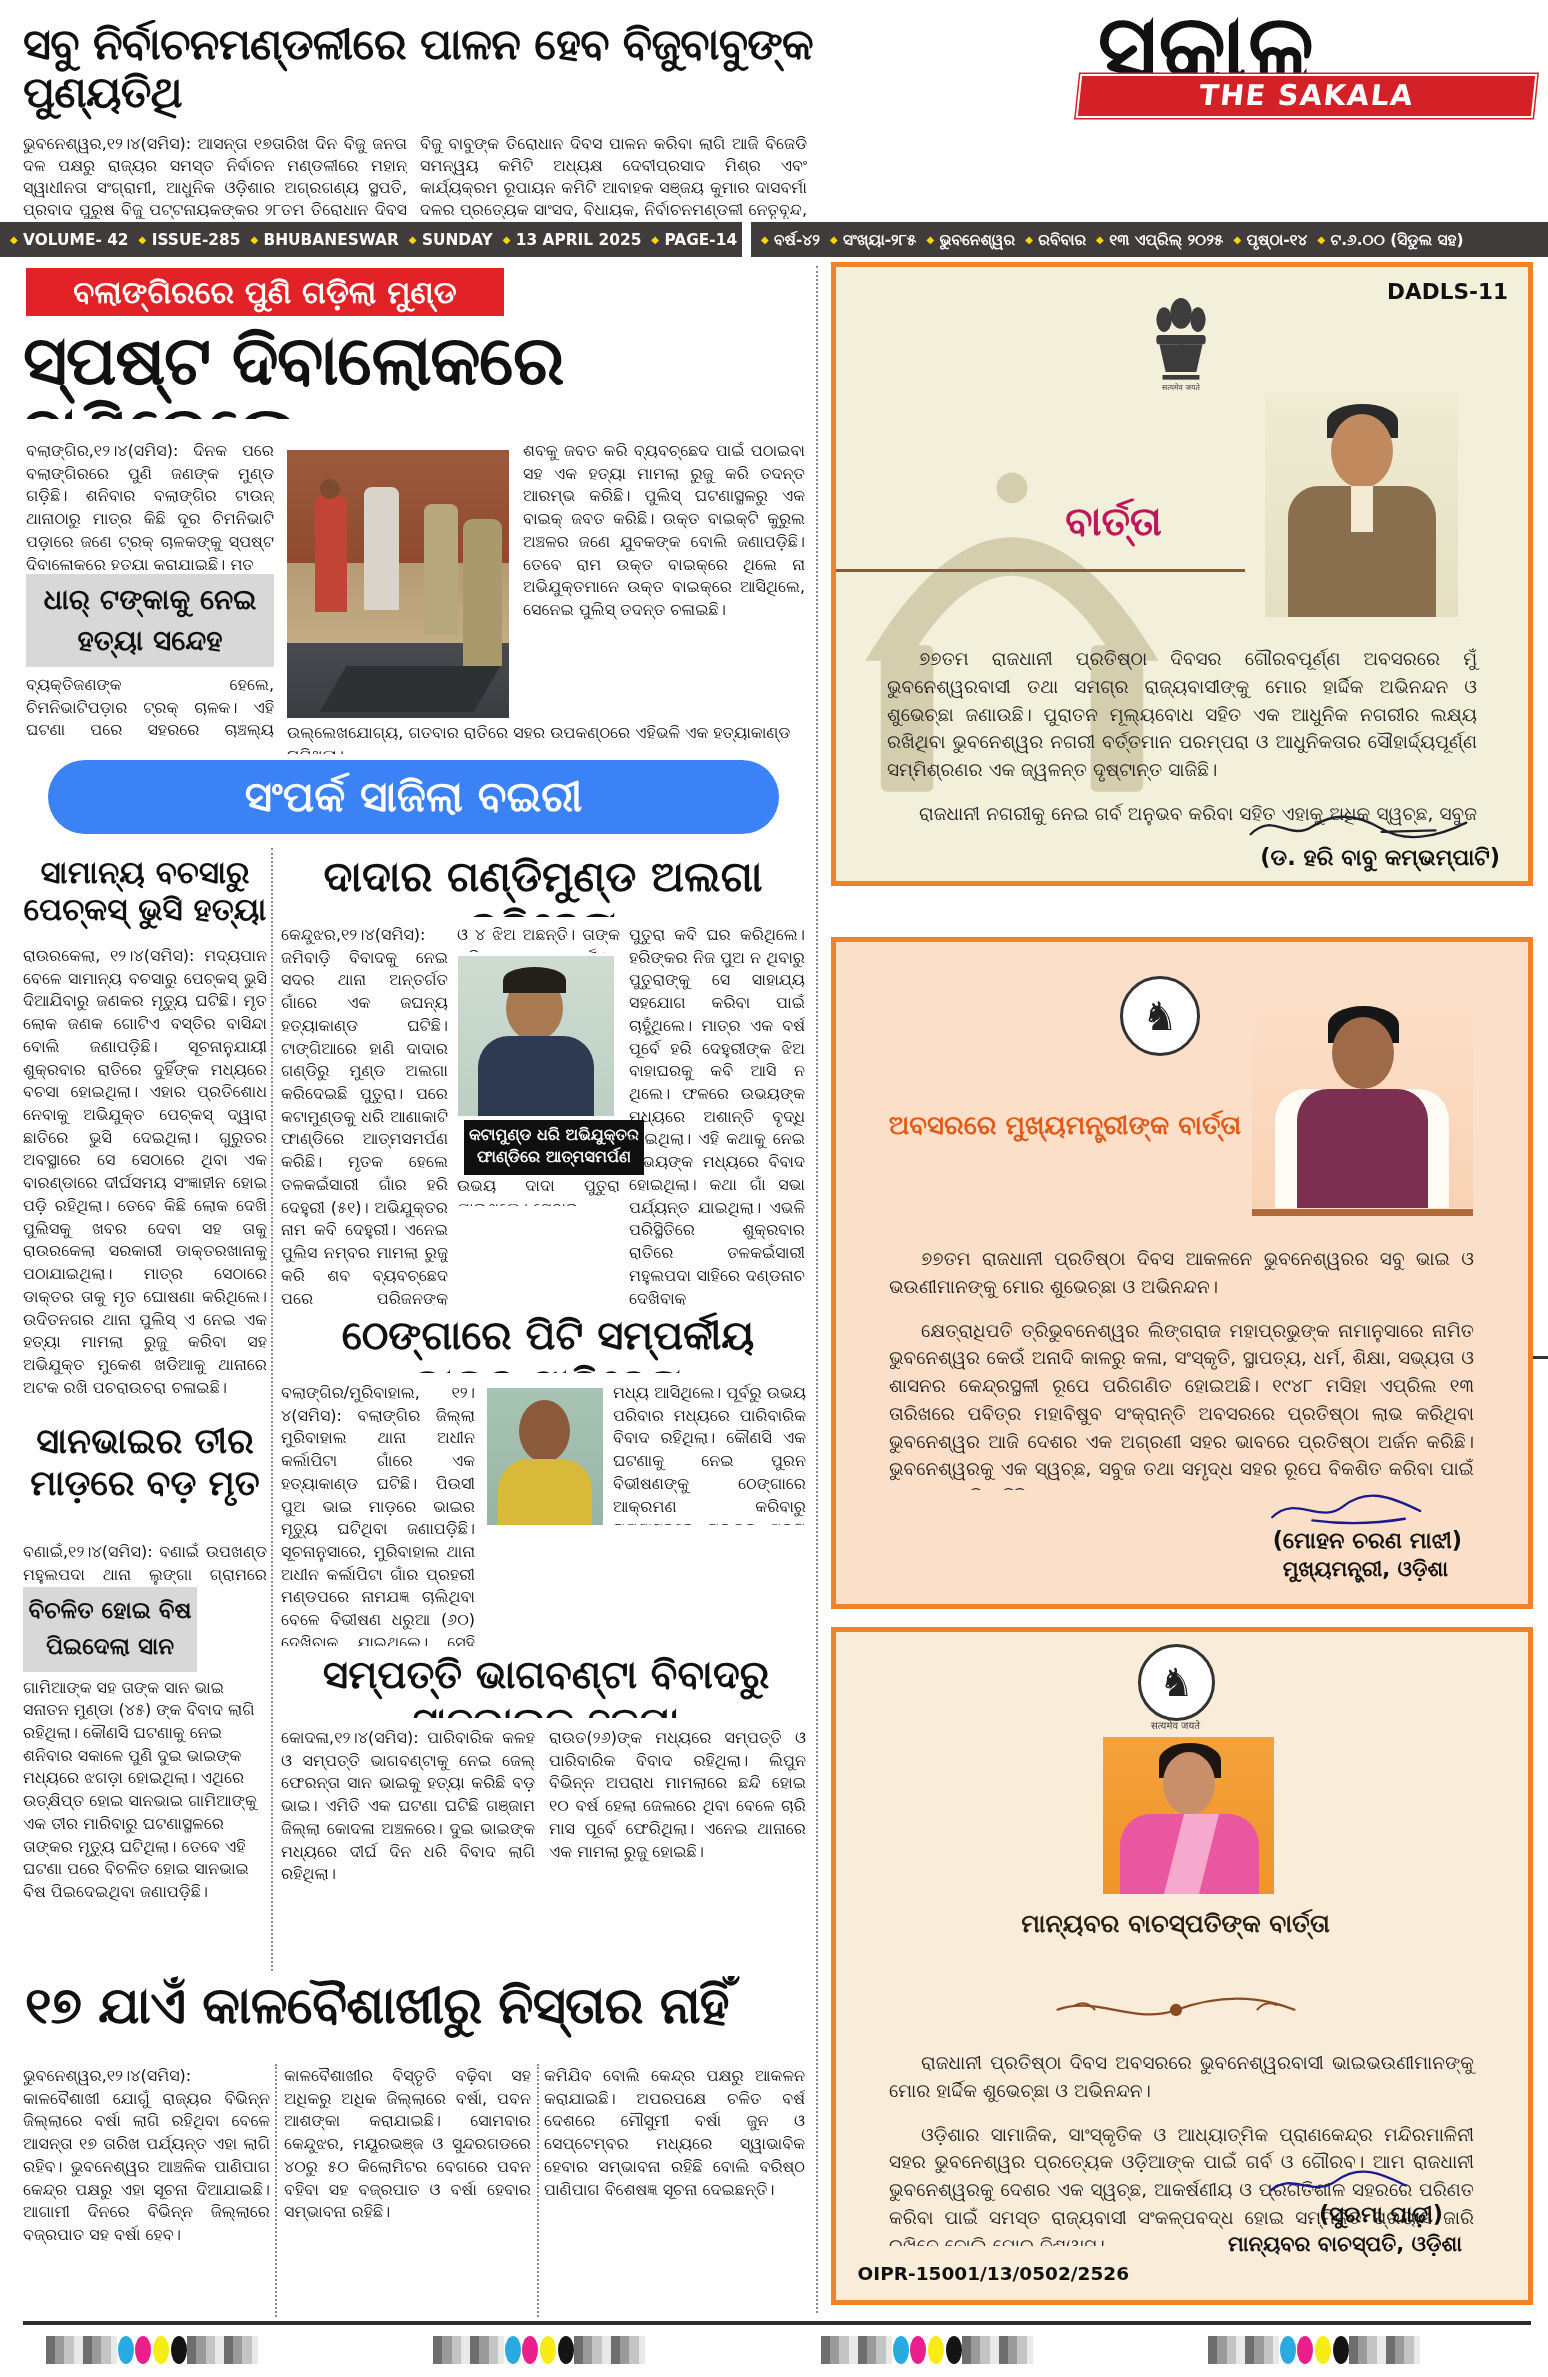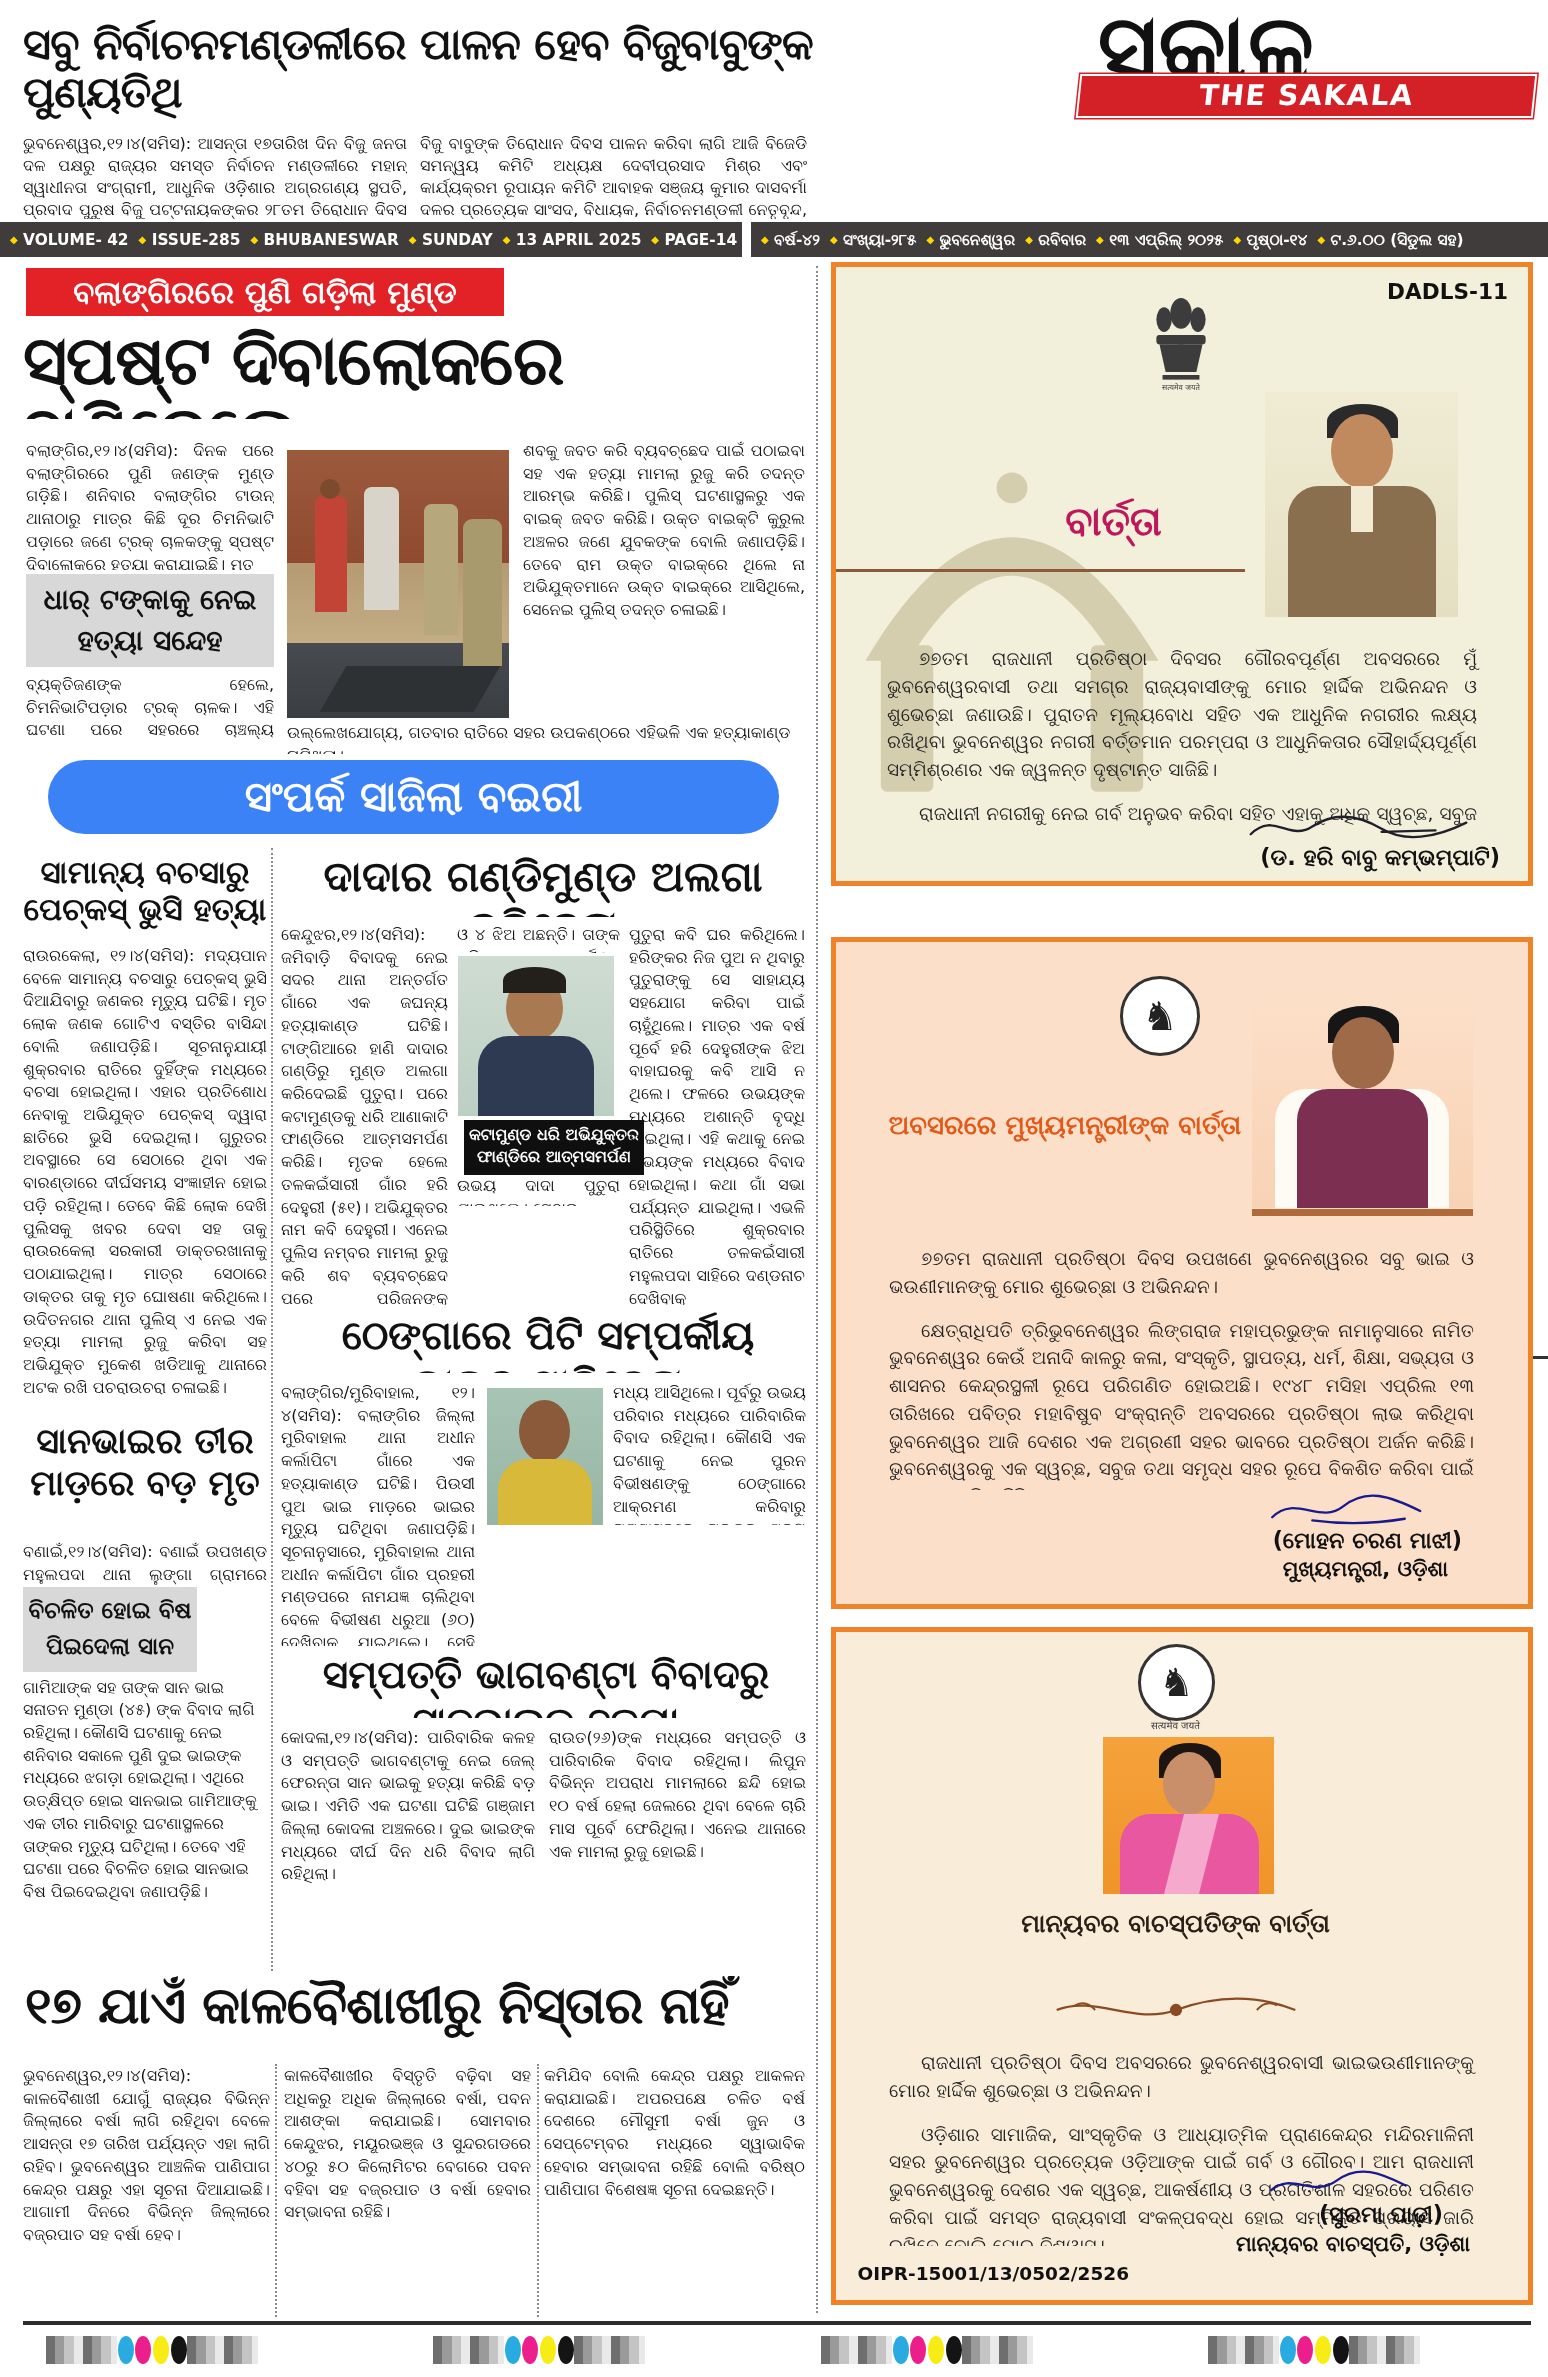--- a/index.html
+++ b/index.html
@@ -211,21 +211,21 @@
 
     <div class="photo" style="left:416px;top:56px;width:221px;height:210px;background:linear-gradient(180deg,#fcdfc8 0%,#f8d2b4 100%);">
       <div class="abs" style="left:76px;top:7.7px;width:71px;height:37px;border-radius:50% 50% 0 0;background:#161616;"></div>
       <div class="ph-head" style="left:80px;top:18.5px;width:62px;height:72px;background:#9e6a48;"></div>
       <div class="ph-torso" style="left:23px;top:91px;width:174px;height:119px;background:#fdfbf4;"></div>
       <div class="ph-torso" style="left:45px;top:91px;width:131px;height:119px;background:#7c2f50;"></div>
     </div>
     <div class="abs" style="left:416px;top:267px;width:221px;height:7px;background:#b06a3a;"></div>
 
     <div class="abs ad-body clip" style="left:37px;top:287px;width:617px;height:261px;">
-      <p>୭୭ତମ ରାଜଧାନୀ ପ୍ରତିଷ୍ଠା ଦିବସ ଉପଖଣେ ଭୁବନେଶ୍ୱରର ସବୁ ଭାଇ ଓ ଭଉଣୀମାନଙ୍କୁ ମୋର ଶୁଭେଚ୍ଛା ଓ ଅଭିନନ୍ଦନ।</p>
+      <p>୭୭ତମ ରାଜଧାନୀ ପ୍ରତିଷ୍ଠା ଦିବସ ଆକଳନେ ଭୁବନେଶ୍ୱରର ସବୁ ଭାଇ ଓ ଭଉଣୀମାନଙ୍କୁ ମୋର ଶୁଭେଚ୍ଛା ଓ ଅଭିନନ୍ଦନ।</p>
       <p>କ୍ଷେତ୍ରାଧିପତି ତ୍ରିଭୁବନେଶ୍ୱର ଲିଙ୍ଗରାଜ ମହାପ୍ରଭୁଙ୍କ ନାମାନୁସାରେ ନାମିତ ଭୁବନେଶ୍ୱର କେଉଁ ଅନାଦି କାଳରୁ କଳା, ସଂସ୍କୃତି, ସ୍ଥାପତ୍ୟ, ଧର୍ମ, ଶିକ୍ଷା, ସଭ୍ୟତା ଓ ଶାସନର କେନ୍ଦ୍ରସ୍ଥଳୀ ରୂପେ ପରିଗଣିତ ହୋଇଅଛି। ୧୯୪୮ ମସିହା ଏପ୍ରିଲ ୧୩ ତାରିଖରେ ପବିତ୍ର ମହାବିଷୁବ ସଂକ୍ରାନ୍ତି ଅବସରରେ ପ୍ରତିଷ୍ଠା ଲାଭ କରିଥିବା ଭୁବନେଶ୍ୱର ଆଜି ଦେଶର ଏକ ଅଗ୍ରଣୀ ସହର ଭାବରେ ପ୍ରତିଷ୍ଠା ଅର୍ଜନ କରିଛି। ଭୁବନେଶ୍ୱରକୁ ଏକ ସ୍ୱଚ୍ଛ, ସବୁଜ ତଥା ସମୃଦ୍ଧ ସହର ରୂପେ ବିକଶିତ କରିବା ପାଇଁ ଉଦ୍ୟମ ଜାରି ରହିଛି।</p>
       <p>ଆଜିର ଏହି ଶୁଭ ଅବସରରେ ଆସନ୍ତୁ, ଆମ ରାଜଧାନୀ ଭୁବନେଶ୍ୱରକୁ ଦେଶର ଏକ ଶ୍ରେଷ୍ଠ ତଥା ଆଦର୍ଶ ସହର ରୂପେ ଗଢ଼ି ତୋଳିବା ପାଇଁ ସମସ୍ତେ ମିଳିମିଶି ପ୍ରୟାସ କରିବା।</p>
     </div>
 
     <svg class="abs" style="right:100px;top:549px;" width="162" height="37" viewBox="0 0 210 48">
       <path d="M8 34 C38 4 70 44 100 20 S160 6 200 26 M60 38 Q120 46 180 36" stroke="#1a1a8c" stroke-width="3" fill="none" stroke-linecap="round"></path>
     </svg>
     <div class="abs sign-line" style="right:66px;top:585px;width:324px;font-size:22.4px;">(ମୋହନ ଚରଣ ମାଝୀ)</div>
     <div class="abs sign-line" style="right:80px;top:615px;width:324px;font-size:21px;">ମୁଖ୍ୟମନ୍ତ୍ରୀ, ଓଡ଼ିଶା</div>
   </div>
@@ -255,21 +255,21 @@
 
     <div class="abs ad-body clip" style="left:37px;top:401px;width:617px;height:213px;">
       <p>ରାଜଧାନୀ ପ୍ରତିଷ୍ଠା ଦିବସ ଅବସରରେ ଭୁବନେଶ୍ୱରବାସୀ ଭାଇଭଉଣୀମାନଙ୍କୁ ମୋର ହାର୍ଦ୍ଦିକ ଶୁଭେଚ୍ଛା ଓ ଅଭିନନ୍ଦନ।</p>
       <p>ଓଡ଼ିଶାର ସାମାଜିକ, ସାଂସ୍କୃତିକ ଓ ଆଧ୍ୟାତ୍ମିକ ପ୍ରାଣକେନ୍ଦ୍ର ମନ୍ଦିରମାଳିନୀ ସହର ଭୁବନେଶ୍ୱର ପ୍ରତ୍ୟେକ ଓଡ଼ିଆଙ୍କ ପାଇଁ ଗର୍ବ ଓ ଗୌରବ। ଆମ ରାଜଧାନୀ ଭୁବନେଶ୍ୱରକୁ ଦେଶର ଏକ ସ୍ୱଚ୍ଛ, ଆକର୍ଷଣୀୟ ଓ ପ୍ରଗତିଶୀଳ ସହରରେ ପରିଣତ କରିବା ପାଇଁ ସମସ୍ତ ରାଜ୍ୟବାସୀ ସଂକଳ୍ପବଦ୍ଧ ହୋଇ ସମ୍ମିଳିତ ପ୍ରୟାସ ଜାରି ରଖିବେ ବୋଲି ମୋର ବିଶ୍ୱାସ।</p>
     </div>
 
     <svg class="abs" style="right:116px;top:535px;" width="147" height="34" viewBox="0 0 190 44">
       <path d="M8 30 C34 6 62 40 92 18 S150 8 182 24" stroke="#1a1a8c" stroke-width="3" fill="none" stroke-linecap="round"></path>
     </svg>
     <div class="abs sign-line" style="right:85px;top:569px;width:324px;font-size:22.4px;">(ସୁରମା ପାଢ଼ୀ)</div>
-    <div class="abs sign-line" style="right:58px;top:600px;width:355px;font-size:21px;">ମାନ୍ୟବର ବାଚସ୍ପତି, ଓଡ଼ିଶା</div>
+    <div class="abs sign-line" style="right:66px;top:600px;width:355px;font-size:21px;">ମାନ୍ୟବର ବାଚସ୍ପତି, ଓଡ଼ିଶା</div>
     <div class="abs bold" style="left:21.6px;top:631px;font-size:18.5px;">OIPR-15001/13/0502/2526</div>
   </div>
 
   <div class="abs" style="left:1533px;top:1356px;width:15.4px;height:3.1px;background:#333;"></div>
 
   <div class="abs bottom-rule" style="left:23px;top:2321px;width:1508px;height:3.9px;"></div>
   <div class="regrow">
       <div class="reggroup" style="left: 46px;">
         <div class="reggrad"></div>
         <div class="regoval" style="background: rgb(41, 171, 226);"></div>

